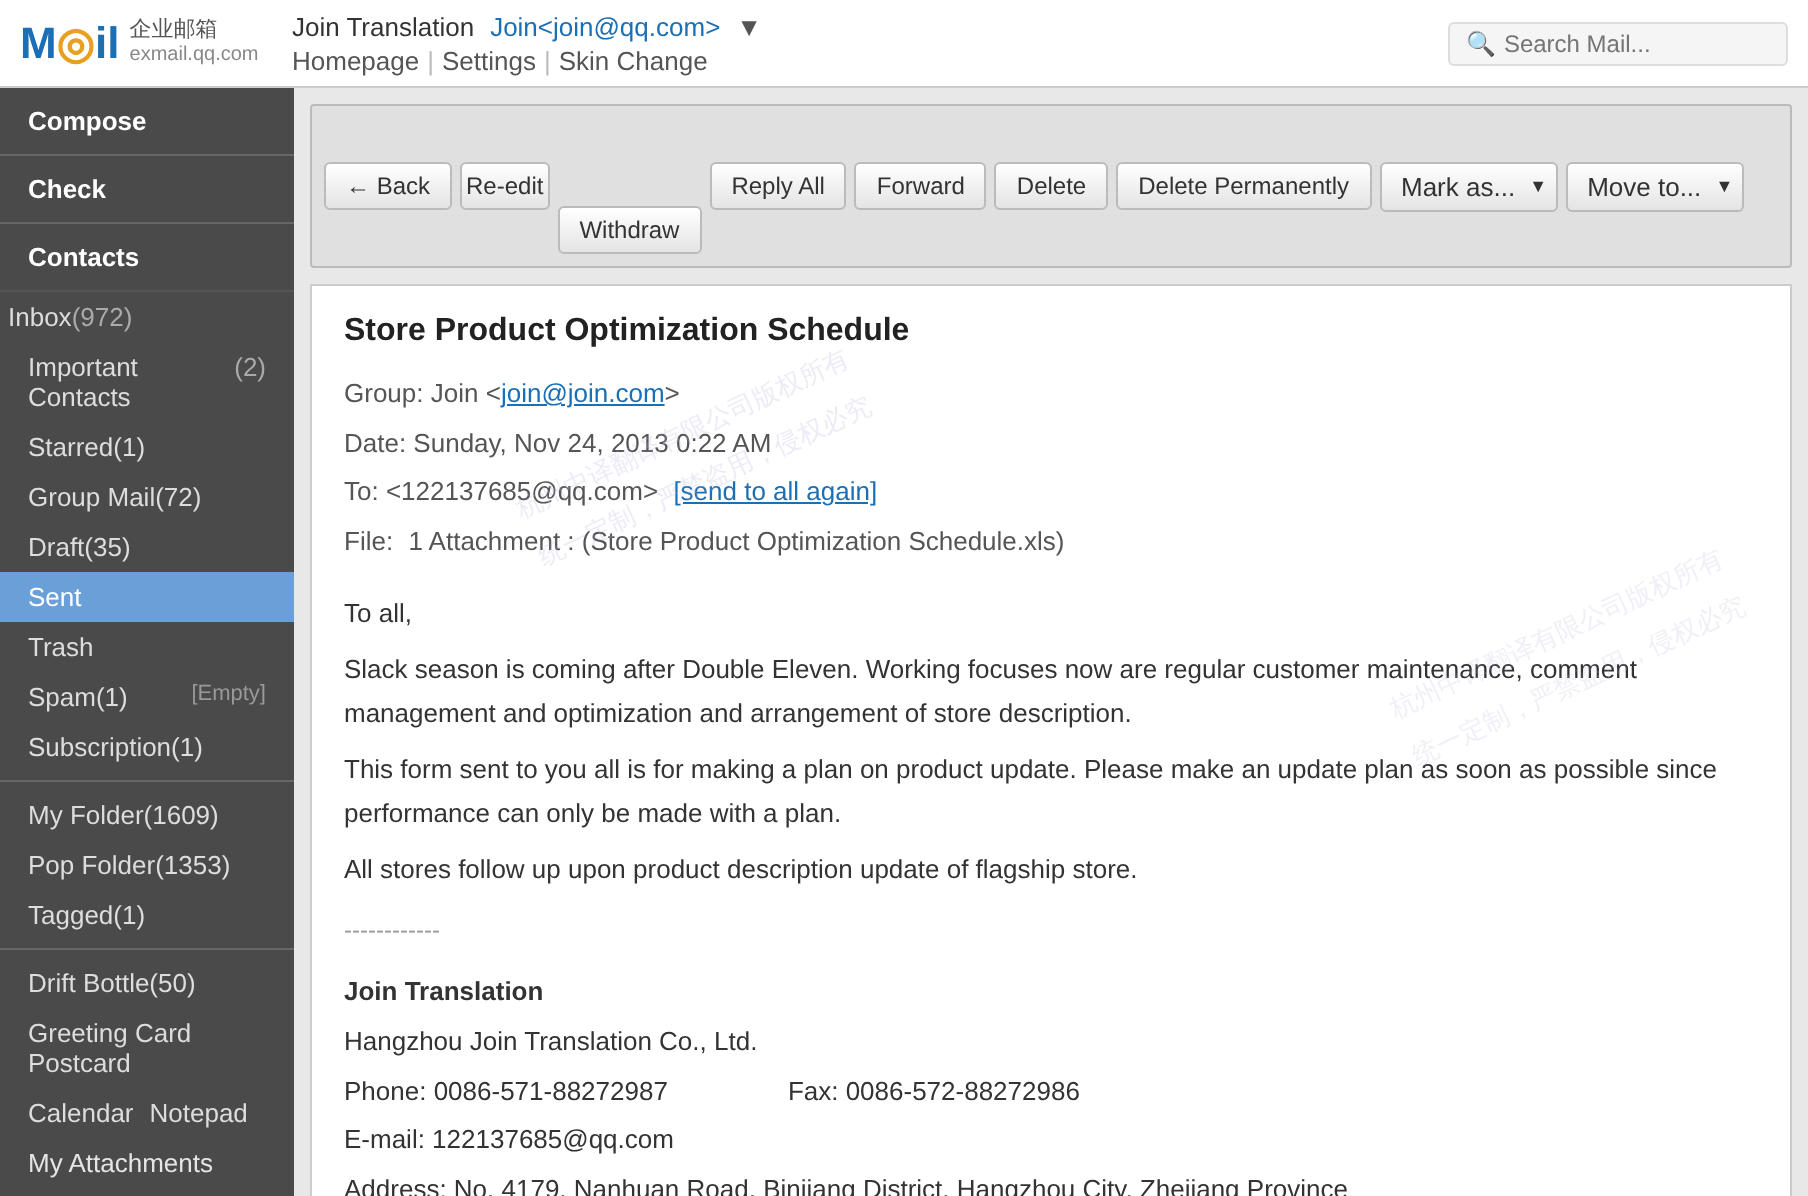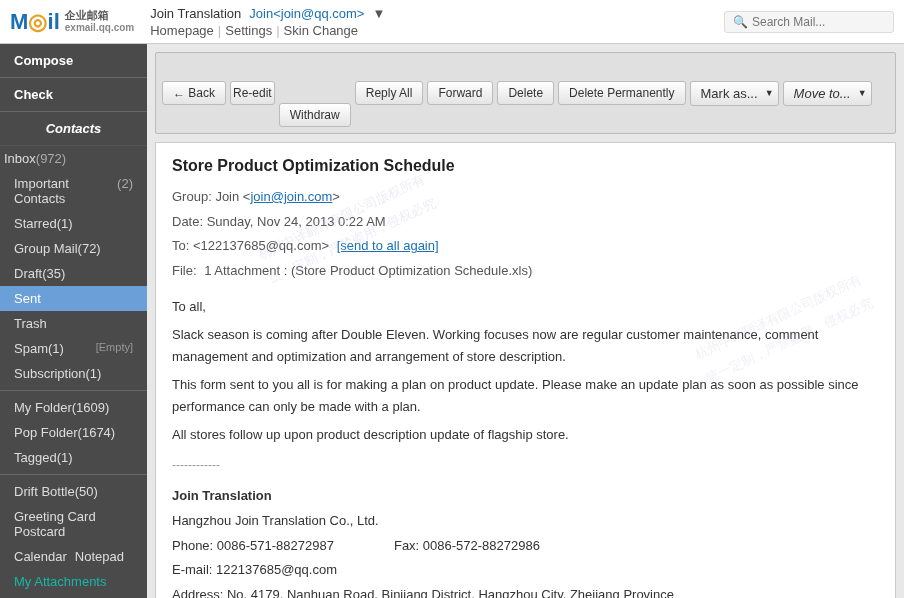--- a/index.html
+++ b/index.html
@@ -6,21 +6,21 @@
     body { background: #c8c8c8; width: 904px; height: 598px; overflow: hidden; }
   </style>
 </head>
 <body>
 
 <div style="background:#fff; border-bottom:1px solid #ccc; display:flex; align-items:center; padding:0 10px; height:44px;">
   <div style="display:flex; align-items:center; margin-right:16px; min-width:120px;">
     <span style="font-size:22px; font-weight:bold; color:#1a6fb5;">M</span>
     <span style="font-size:22px; font-weight:bold; color:#e8a020;">◎</span>
     <span style="font-size:22px; font-weight:bold; color:#1a6fb5;">il</span>
-    <div style="margin-left:5px;font-weight:bold;">
+    <div style="margin-left:5px;">
       <div style="font-size:11px; color:#555; line-height:1.2;">企业邮箱</div>
       <div style="font-size:10px; color:#888; line-height:1.2;">exmail.qq.com</div>
     </div>
   </div>
   <div style="flex:1;">
     <div style="display:flex; align-items:center; gap:8px; font-size:12px;">
       <a href="#" style="color:#333; text-decoration:none;">Join Translation</a>
       <a href="#" style="color:#1a6fb5; text-decoration:none;">Join&lt;join@qq.com&gt;</a>
       <span style="cursor:pointer; color:#555;">▼</span>
     </div>
@@ -36,21 +36,21 @@
     <span style="color:#999; font-size:12px; margin-right:4px;">🔍</span>
     <input type="text" style="border: none; background: transparent; outline: none; font-size: 12px; color: rgb(153, 153, 153); width: 130px;" placeholder="Search Mail...">
   </div>
 </div>
 
 <div style="display:flex; height:554px;">
 
   <div style="width:147px; background:#4a4a4a; flex-shrink:0; overflow-y:auto;">
     <button style="display:block; width:100%; text-align:left; padding:9px 14px; font-size:13px; font-weight:bold; color:#fff; background:none; border:none; border-bottom:1px solid #666; cursor:pointer;">Compose</button>
     <button style="display:block; width:100%; text-align:left; padding:9px 14px; font-size:13px; font-weight:bold; color:#fff; background:none; border:none; border-bottom:1px solid #666; cursor:pointer;">Check</button>
-    <button style="display:block; width:100%; text-align:center; padding:9px 14px; font-size:13px; font-weight:bold; color:#fff; background:none; border:none; border-bottom:1px solid #555; cursor:pointer;font-style:italic;">Contacts</button>
+    <button style="display:block; width:100%; text-align:left; padding:9px 14px; font-size:13px; font-weight:bold; color:#fff; background:none; border:none; border-bottom:1px solid #555; cursor:pointer;">Contacts</button>
 
     <div style="padding:5px 4px; color:#ddd; cursor:pointer; font-size:12px; display:flex; justify-content:flex-start;">
       <span>Inbox</span>
       <span style="color:#aaa;">(972)</span>
     </div>
     <div style="padding:5px 14px; color:#ddd; cursor:pointer; font-size:12px; display:flex; justify-content:space-between;">
       <span>Important Contacts</span>
       <span style="color:#aaa;">(2)</span>
     </div>
     <div style="padding:5px 14px; color:#ddd; cursor:pointer; font-size:12px; display:flex; justify-content:space-between;">
@@ -75,39 +75,39 @@
     <div style="padding:5px 14px; color:#ddd; cursor:pointer; font-size:12px;">
       <span>Subscription(1)</span>
     </div>
 
     <hr style="border:none; border-top:1px solid #666; margin:4px 0;">
 
     <div style="padding:5px 14px; color:#ddd; cursor:pointer; font-size:12px;">
       <span>My Folder(1609)</span>
     </div>
     <div style="padding:5px 14px; color:#ddd; cursor:pointer; font-size:12px;">
-      <span>Pop Folder(1674)</span>
+      <span>Pop Folder(1353)</span>
     </div>
     <div style="padding:5px 14px; color:#ddd; cursor:pointer; font-size:12px;">
       <span>Tagged(1)</span>
     </div>
 
     <hr style="border:none; border-top:1px solid #666; margin:4px 0;">
 
     <div style="padding:5px 14px; color:#ddd; cursor:pointer; font-size:12px;">
       <span>Drift Bottle(50)</span>
     </div>
     <div style="padding:5px 14px; color:#ddd; cursor:pointer; font-size:12px;">
       <span>Greeting Card Postcard</span>
     </div>
     <div style="padding:5px 14px; color:#ddd; cursor:pointer; font-size:12px; display:flex; gap:8px;">
       <span>Calendar</span>
       <span>Notepad</span>
     </div>
-    <div style="padding:5px 14px; color:#14b8a6; cursor:pointer; font-size:12px;">
+    <div style="padding:5px 14px; color:#e5e5e5; cursor:pointer; font-size:12px;">
       <span>My Attachments</span>
     </div>
     <div style="padding:5px 14px; color:#ddd; cursor:pointer; font-size:12px;">
       
     </div>
 
   </div>
 
   <div style="flex:1; background:#e8e8e8; overflow-y:auto; padding:8px;">
 
@@ -116,21 +116,21 @@
       <button style="padding:4px 2px; font-size:12px; border:1px solid #bbb; background:linear-gradient(to bottom,#fff,#e4e4e4); cursor:pointer; border-radius:3px; color:#333;">Re-edit</button>
       <button style="padding:4px 10px; font-size:12px; border:1px solid #bbb; background:linear-gradient(to bottom,#fff,#e4e4e4); cursor:pointer; border-radius:3px; color:#333;margin-top:44px;">Withdraw</button>
       <button style="padding:4px 10px; font-size:12px; border:1px solid #bbb; background:linear-gradient(to bottom,#fff,#e4e4e4); cursor:pointer; border-radius:3px; color:#333;">Reply All</button>
       <button style="padding:4px 10px; font-size:12px; border:1px solid #bbb; background:linear-gradient(to bottom,#fff,#e4e4e4); cursor:pointer; border-radius:3px; color:#333;">Forward</button>
       <button style="padding:4px 10px; font-size:12px; border:1px solid #bbb; background:linear-gradient(to bottom,#fff,#e4e4e4); cursor:pointer; border-radius:3px; color:#333;">Delete</button>
       <button style="padding:4px 10px; font-size:12px; border:1px solid #bbb; background:linear-gradient(to bottom,#fff,#e4e4e4); cursor:pointer; border-radius:3px; color:#333;">Delete Permanently</button>
       <button style="padding:4px 10px; font-size:12px; border:1px solid #bbb; background:linear-gradient(to bottom,#fff,#e4e4e4); cursor:pointer; border-radius:3px; color:#333; padding-right:20px; position:relative;">
         <span>Mark as...</span>
         <span style="position:absolute; right:4px; top:50%; transform:translateY(-50%); font-size:9px;">▼</span>
       </button>
-      <button style="padding:4px 10px; font-size:12px; border:1px solid #bbb; background:linear-gradient(to bottom,#fff,#e4e4e4); cursor:pointer; border-radius:3px; color:#333; padding-right:20px; position:relative;font-style:italic;">
+      <button style="padding:4px 10px; font-size:12px; border:1px solid #bbb; background:linear-gradient(to bottom,#fff,#e4e4e4); cursor:pointer; border-radius:3px; color:#333; padding-right:20px; position:relative;">
         <span>Move to...</span>
         <span style="position:absolute; right:4px; top:50%; transform:translateY(-50%); font-size:9px;">▼</span>
       </button>
     </div>
 
     <div style="background:#fff; border:1px solid #ccc; padding:14px 16px; position:relative; overflow:hidden; min-height:380px;">
 
       <div style="position:absolute; top:60px; left:100px; transform:rotate(-25deg); font-size:13px; color:rgba(180,180,220,0.25); white-space:nowrap; pointer-events:none; line-height:2;">
         杭州中译翻译有限公司版权所有<br>统一定制，严禁盗用，侵权必究
       </div>

